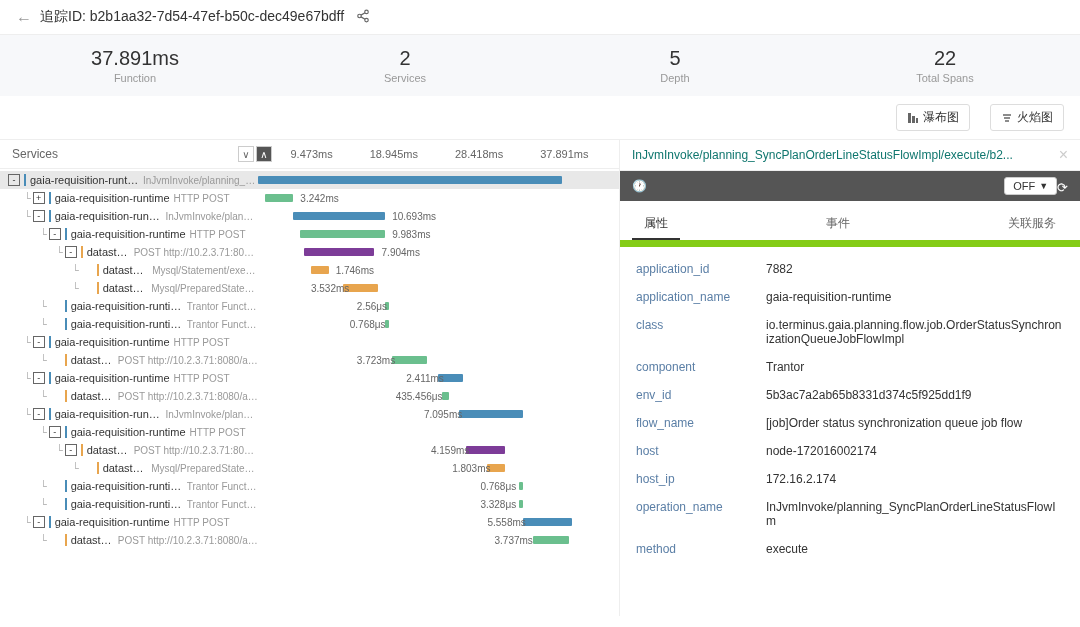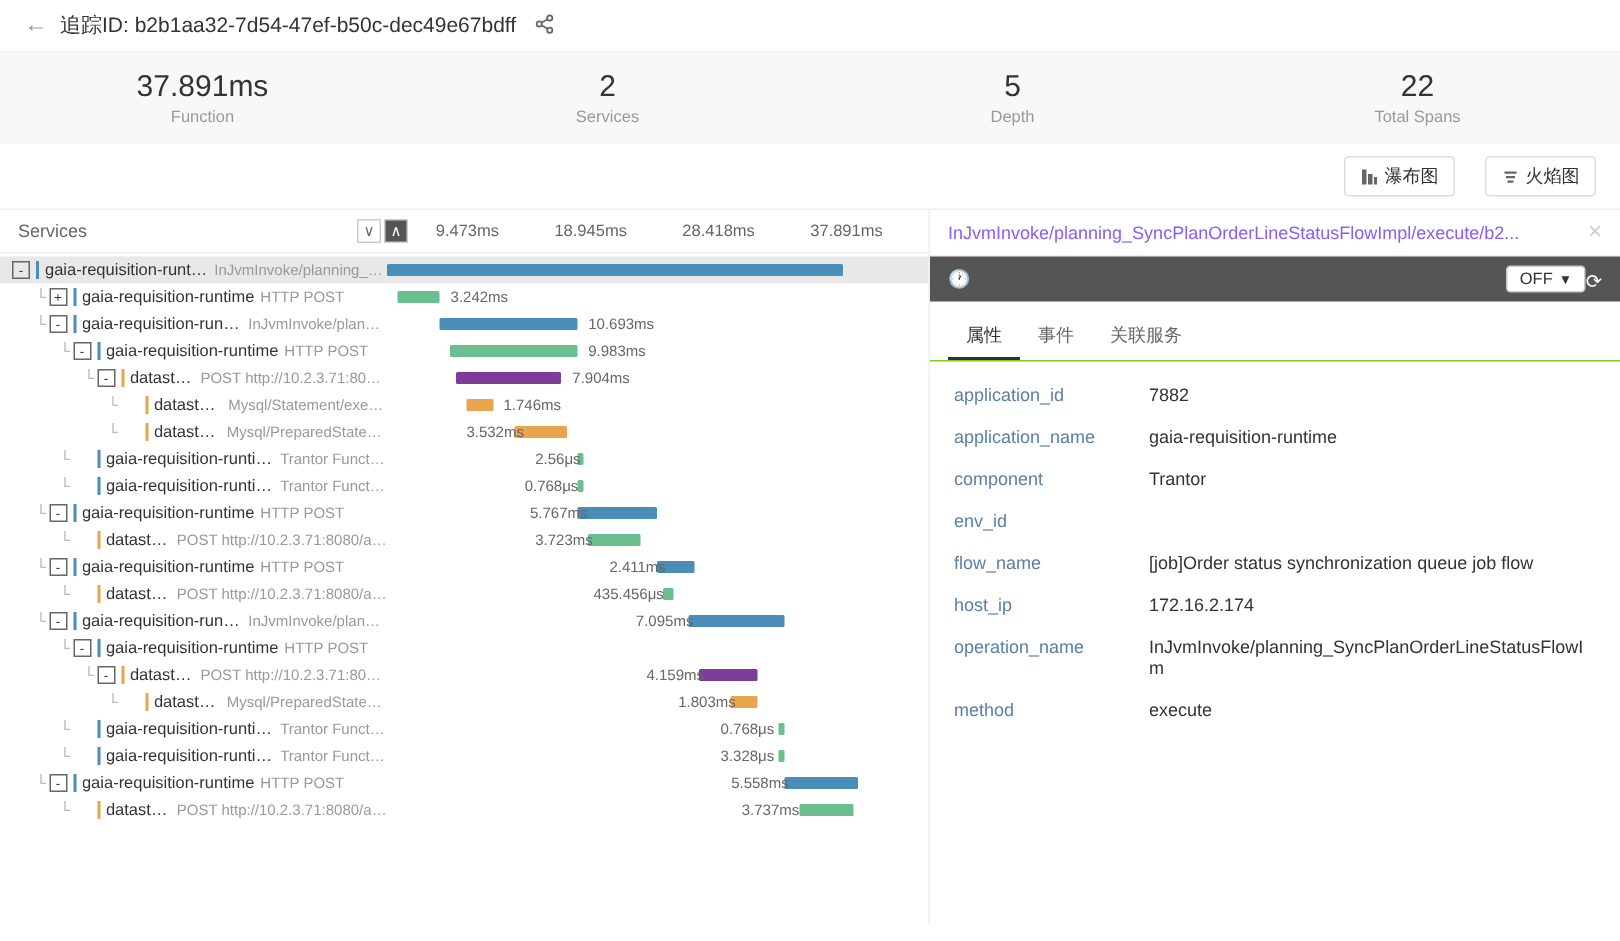--- a/index.html
+++ b/index.html
@@ -37,29 +37,29 @@
     .span-name { color: #333; white-space: nowrap; overflow: hidden; text-overflow: ellipsis; margin-right: 4px; }
     .span-op { color: #999; white-space: nowrap; overflow: hidden; text-overflow: ellipsis; font-size: 10px; }
     .tree-line { color: #bbb; margin-right: 2px; flex-shrink: 0; font-family: monospace; }
     
     .span-bar-area { flex: 1; position: relative; height: 14px; display: flex; align-items: center; }
     .span-bar { position: absolute; height: 8px; border-radius: 1px; }
     .span-duration { position: absolute; font-size: 10px; color: #666; white-space: nowrap; }
     
     .right-panel { flex: 1; display: flex; flex-direction: column; overflow: hidden; }
     .rp-header { padding: 6px 12px; border-bottom: 1px solid #eee; display: flex; align-items: center; }
-    .rp-title { font-size: 12px; color: #8b5cf6; overflow: hidden; text-overflow: ellipsis; white-space: nowrap; flex: 1; }
+    .rp-title { font-size: 12px; color: #0f766e; overflow: hidden; text-overflow: ellipsis; white-space: nowrap; flex: 1; }
     .rp-close { color: #ccc; font-size: 16px; cursor: pointer; margin-left: 8px; }
     
     .rp-controls { background: #555; color: #fff; padding: 6px 12px; display: flex; align-items: center; gap: 8px; font-size: 12px; }
     .rp-clock { font-size: 12px; }
     .rp-toggle { background: #fff; color: #333; border: 1px solid #ccc; padding: 2px 8px; border-radius: 3px; font-size: 11px; display: flex; align-items: center; gap: 4px; cursor: pointer; }
     .rp-refresh { color: #fff; cursor: pointer; font-size: 13px; }
     
-    .rp-tabs { display: flex; padding: 0 12px; border-bottom: 1px solid #84cc16; margin-top: 8px; }
+    .rp-tabs { display: flex; padding: 0 12px; border-bottom: 7px solid #84cc16; margin-top: 8px; justify-content: space-between; }
     .rp-tab { padding: 6px 12px; font-size: 12px; color: #666; cursor: pointer; border-bottom: 2px solid transparent; }
     .rp-tab.active { color: #333; border-bottom-color: #333; font-weight: 500; }
     
     .rp-props { overflow-y: auto; flex: 1; padding: 8px 0; }
     .prop-row { display: flex; padding: 7px 16px; font-size: 12px; }
     .prop-key { flex: 0 0 130px; color: #5b7fa6; }
     .prop-val { flex: 1; color: #333; word-break: break-all; }
   </style>
 </head>
 <body>
@@ -253,24 +253,20 @@
           </div>
         </div>
         <div class="span-row">
           <div class="span-label-area" style="padding-left: 16px;">
             <span class="tree-line">└</span>
             <div class="span-expand">-</div>
             <div class="span-marker" style="background: rgb(74, 141, 184);"></div>
             <span class="span-name">gaia-requisition-runtime</span>
             <span class="span-op">HTTP POST</span>
           </div>
-          <div class="span-bar-area">
-            <div class="span-bar" style="left: 36%; width: 15%; background: rgb(74, 141, 184);"></div>
-            <span class="span-duration" style="left: 27%;">5.767ms</span>
-          </div>
         </div>
         <div class="span-row">
           <div class="span-label-area" style="padding-left: 32px;">
             <span class="tree-line">└</span>
             <div class="span-expand none"></div>
             <div class="span-marker" style="background: rgb(232, 165, 78);"></div>
             <span class="span-name">datastore</span>
             <span class="span-op">POST http://10.2.3.71:8080/api/...</span>
           </div>
           <div class="span-bar-area">
@@ -430,29 +426,38 @@
     <div class="rp-props" id="rp-props">
         <div class="prop-row">
           <div class="prop-key">application_id</div>
           <div class="prop-val">7882</div>
         </div>
         <div class="prop-row">
           <div class="prop-key">application_name</div>
           <div class="prop-val">gaia-requisition-runtime</div>
         </div>
         <div class="prop-row">
+          <div class="prop-key">class</div>
+          <div class="prop-val">io.terminus.gaia.planning.flow.job.OrderStatusSynchronizationQueueJobFlowImpl</div>
+        </div>
+        <div class="prop-row">
           <div class="prop-key">component</div>
           <div class="prop-val">Trantor</div>
         </div>
         <div class="prop-row">
           <div class="prop-key">env_id</div>
+          <div class="prop-val">5b3ac7a2ab65b8331d374c5f925dd1f9</div>
         </div>
         <div class="prop-row">
           <div class="prop-key">flow_name</div>
           <div class="prop-val">[job]Order status synchronization queue job flow</div>
+        </div>
+        <div class="prop-row">
+          <div class="prop-key">host</div>
+          <div class="prop-val">node-172016002174</div>
         </div>
         <div class="prop-row">
           <div class="prop-key">host_ip</div>
           <div class="prop-val">172.16.2.174</div>
         </div>
         <div class="prop-row">
           <div class="prop-key">operation_name</div>
           <div class="prop-val">InJvmInvoke/planning_SyncPlanOrderLineStatusFlowIm</div>
         </div>
         <div class="prop-row">

